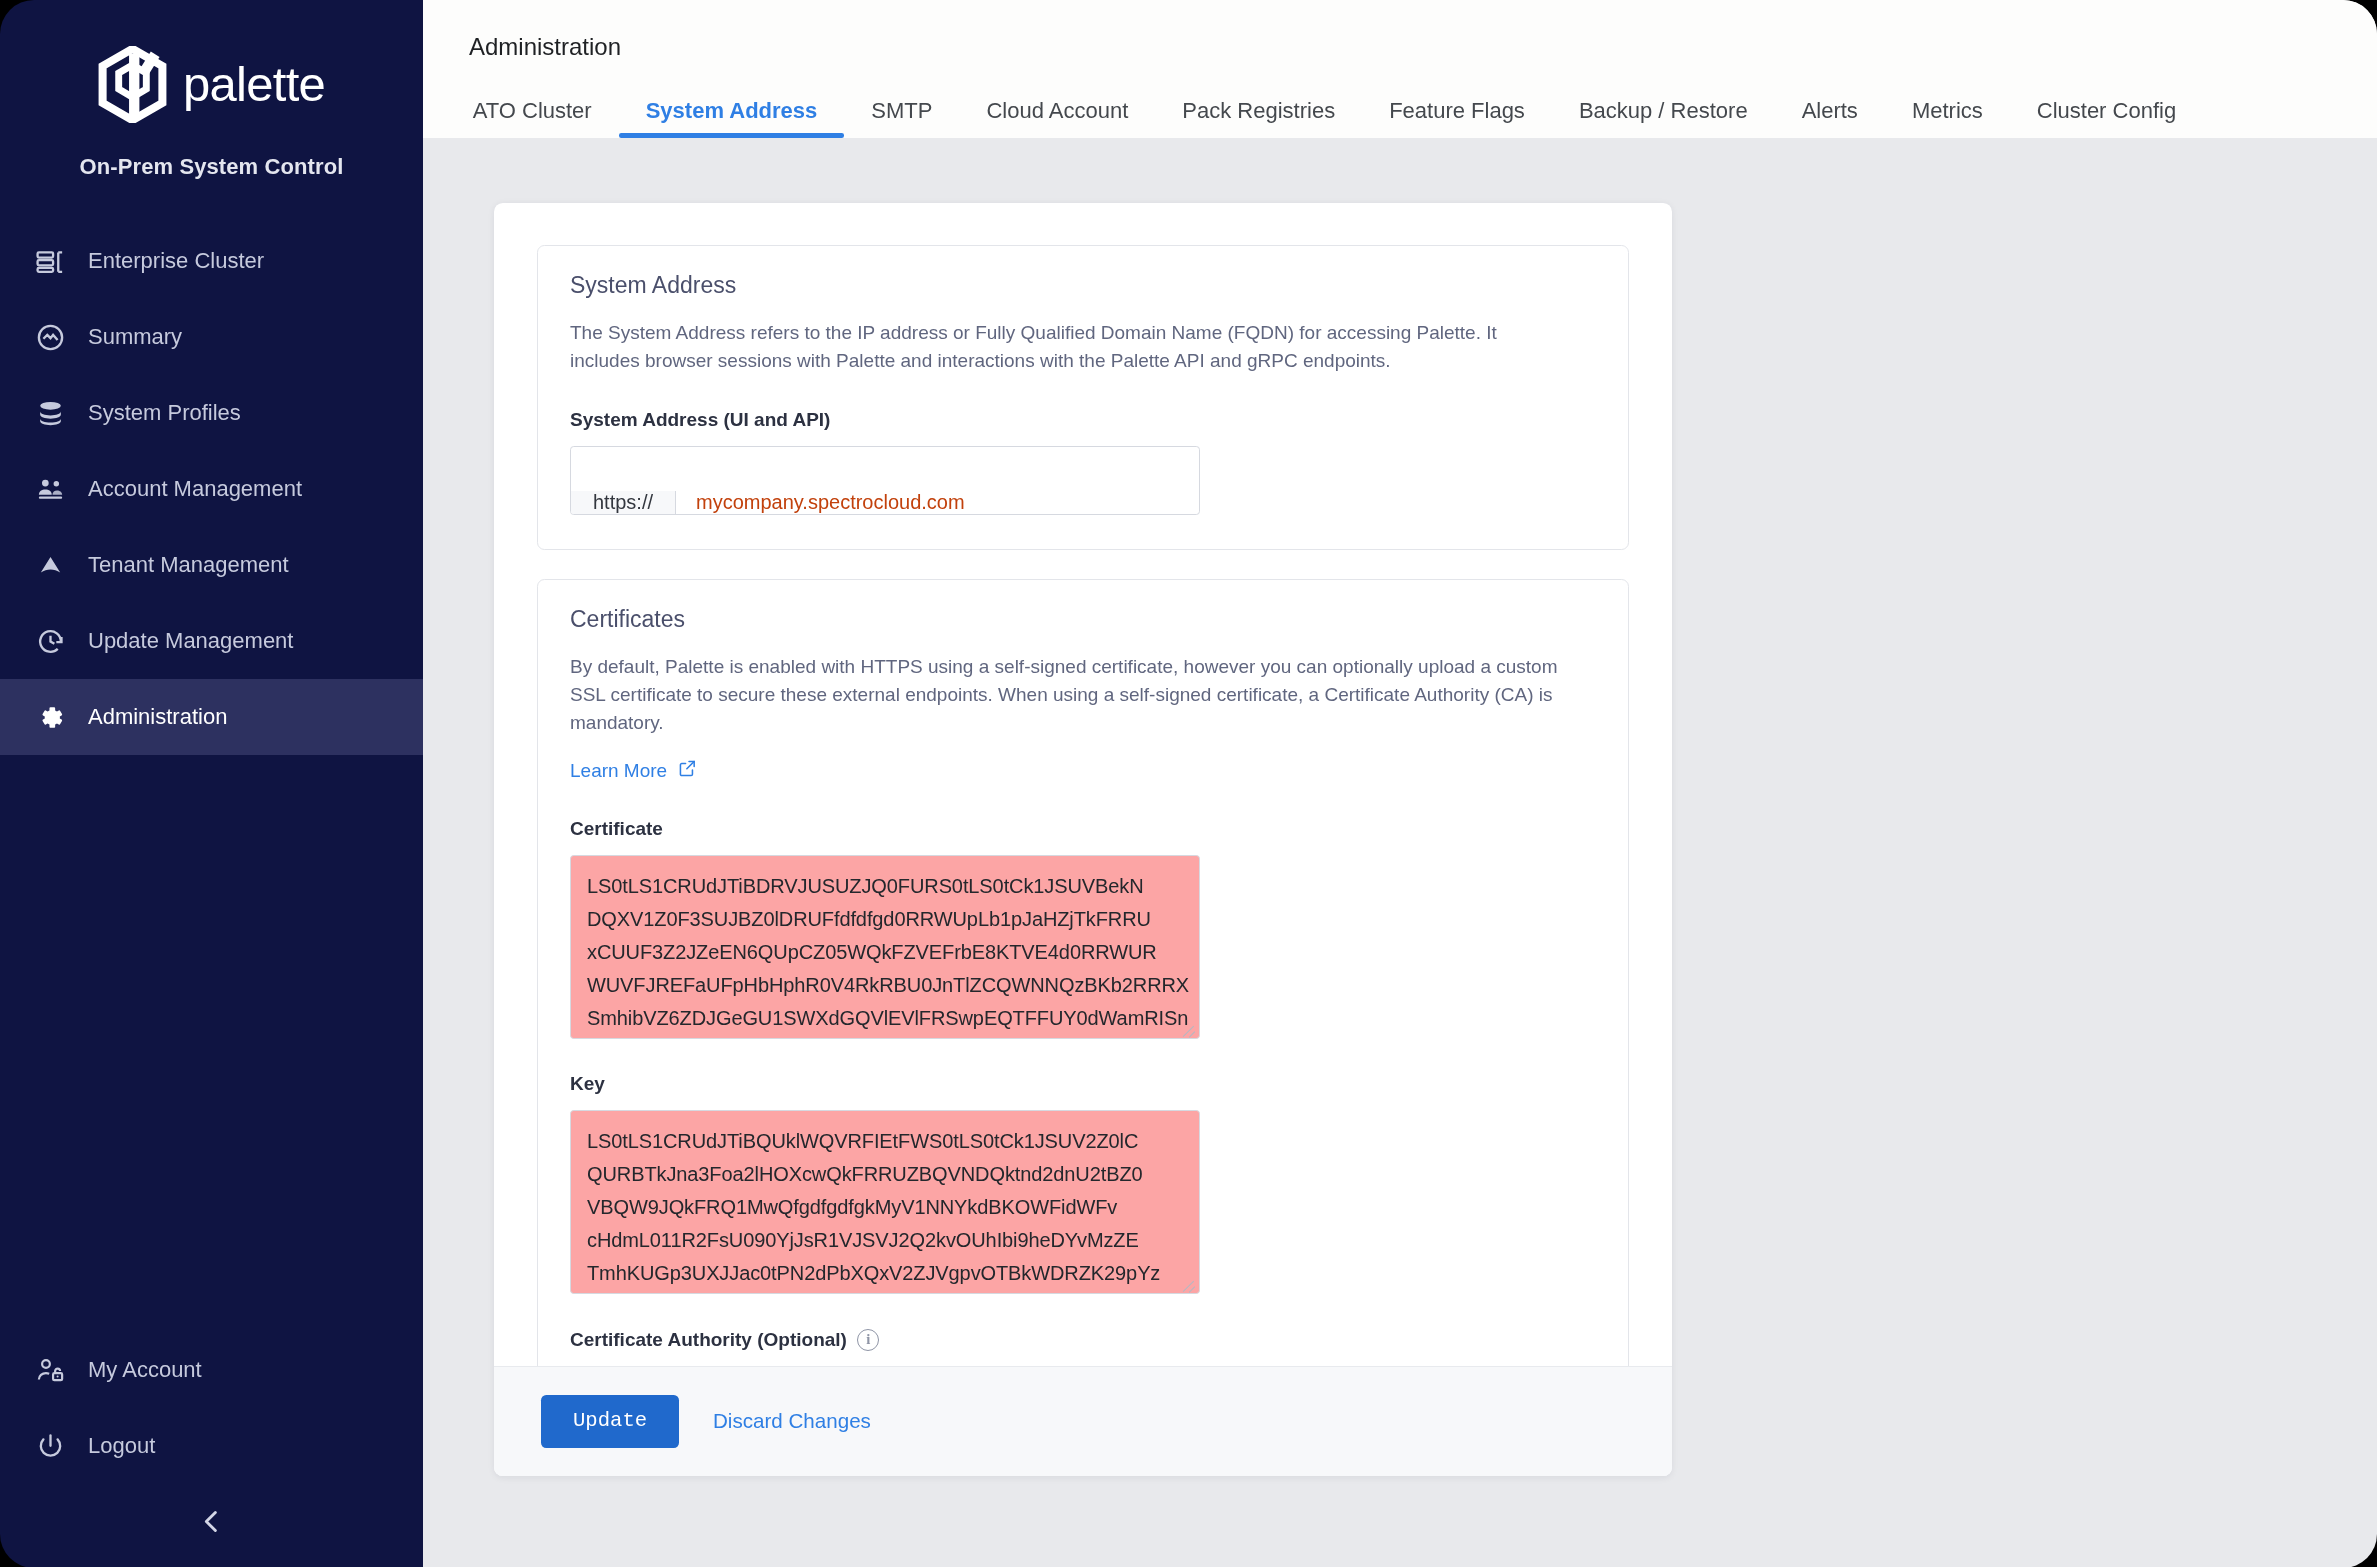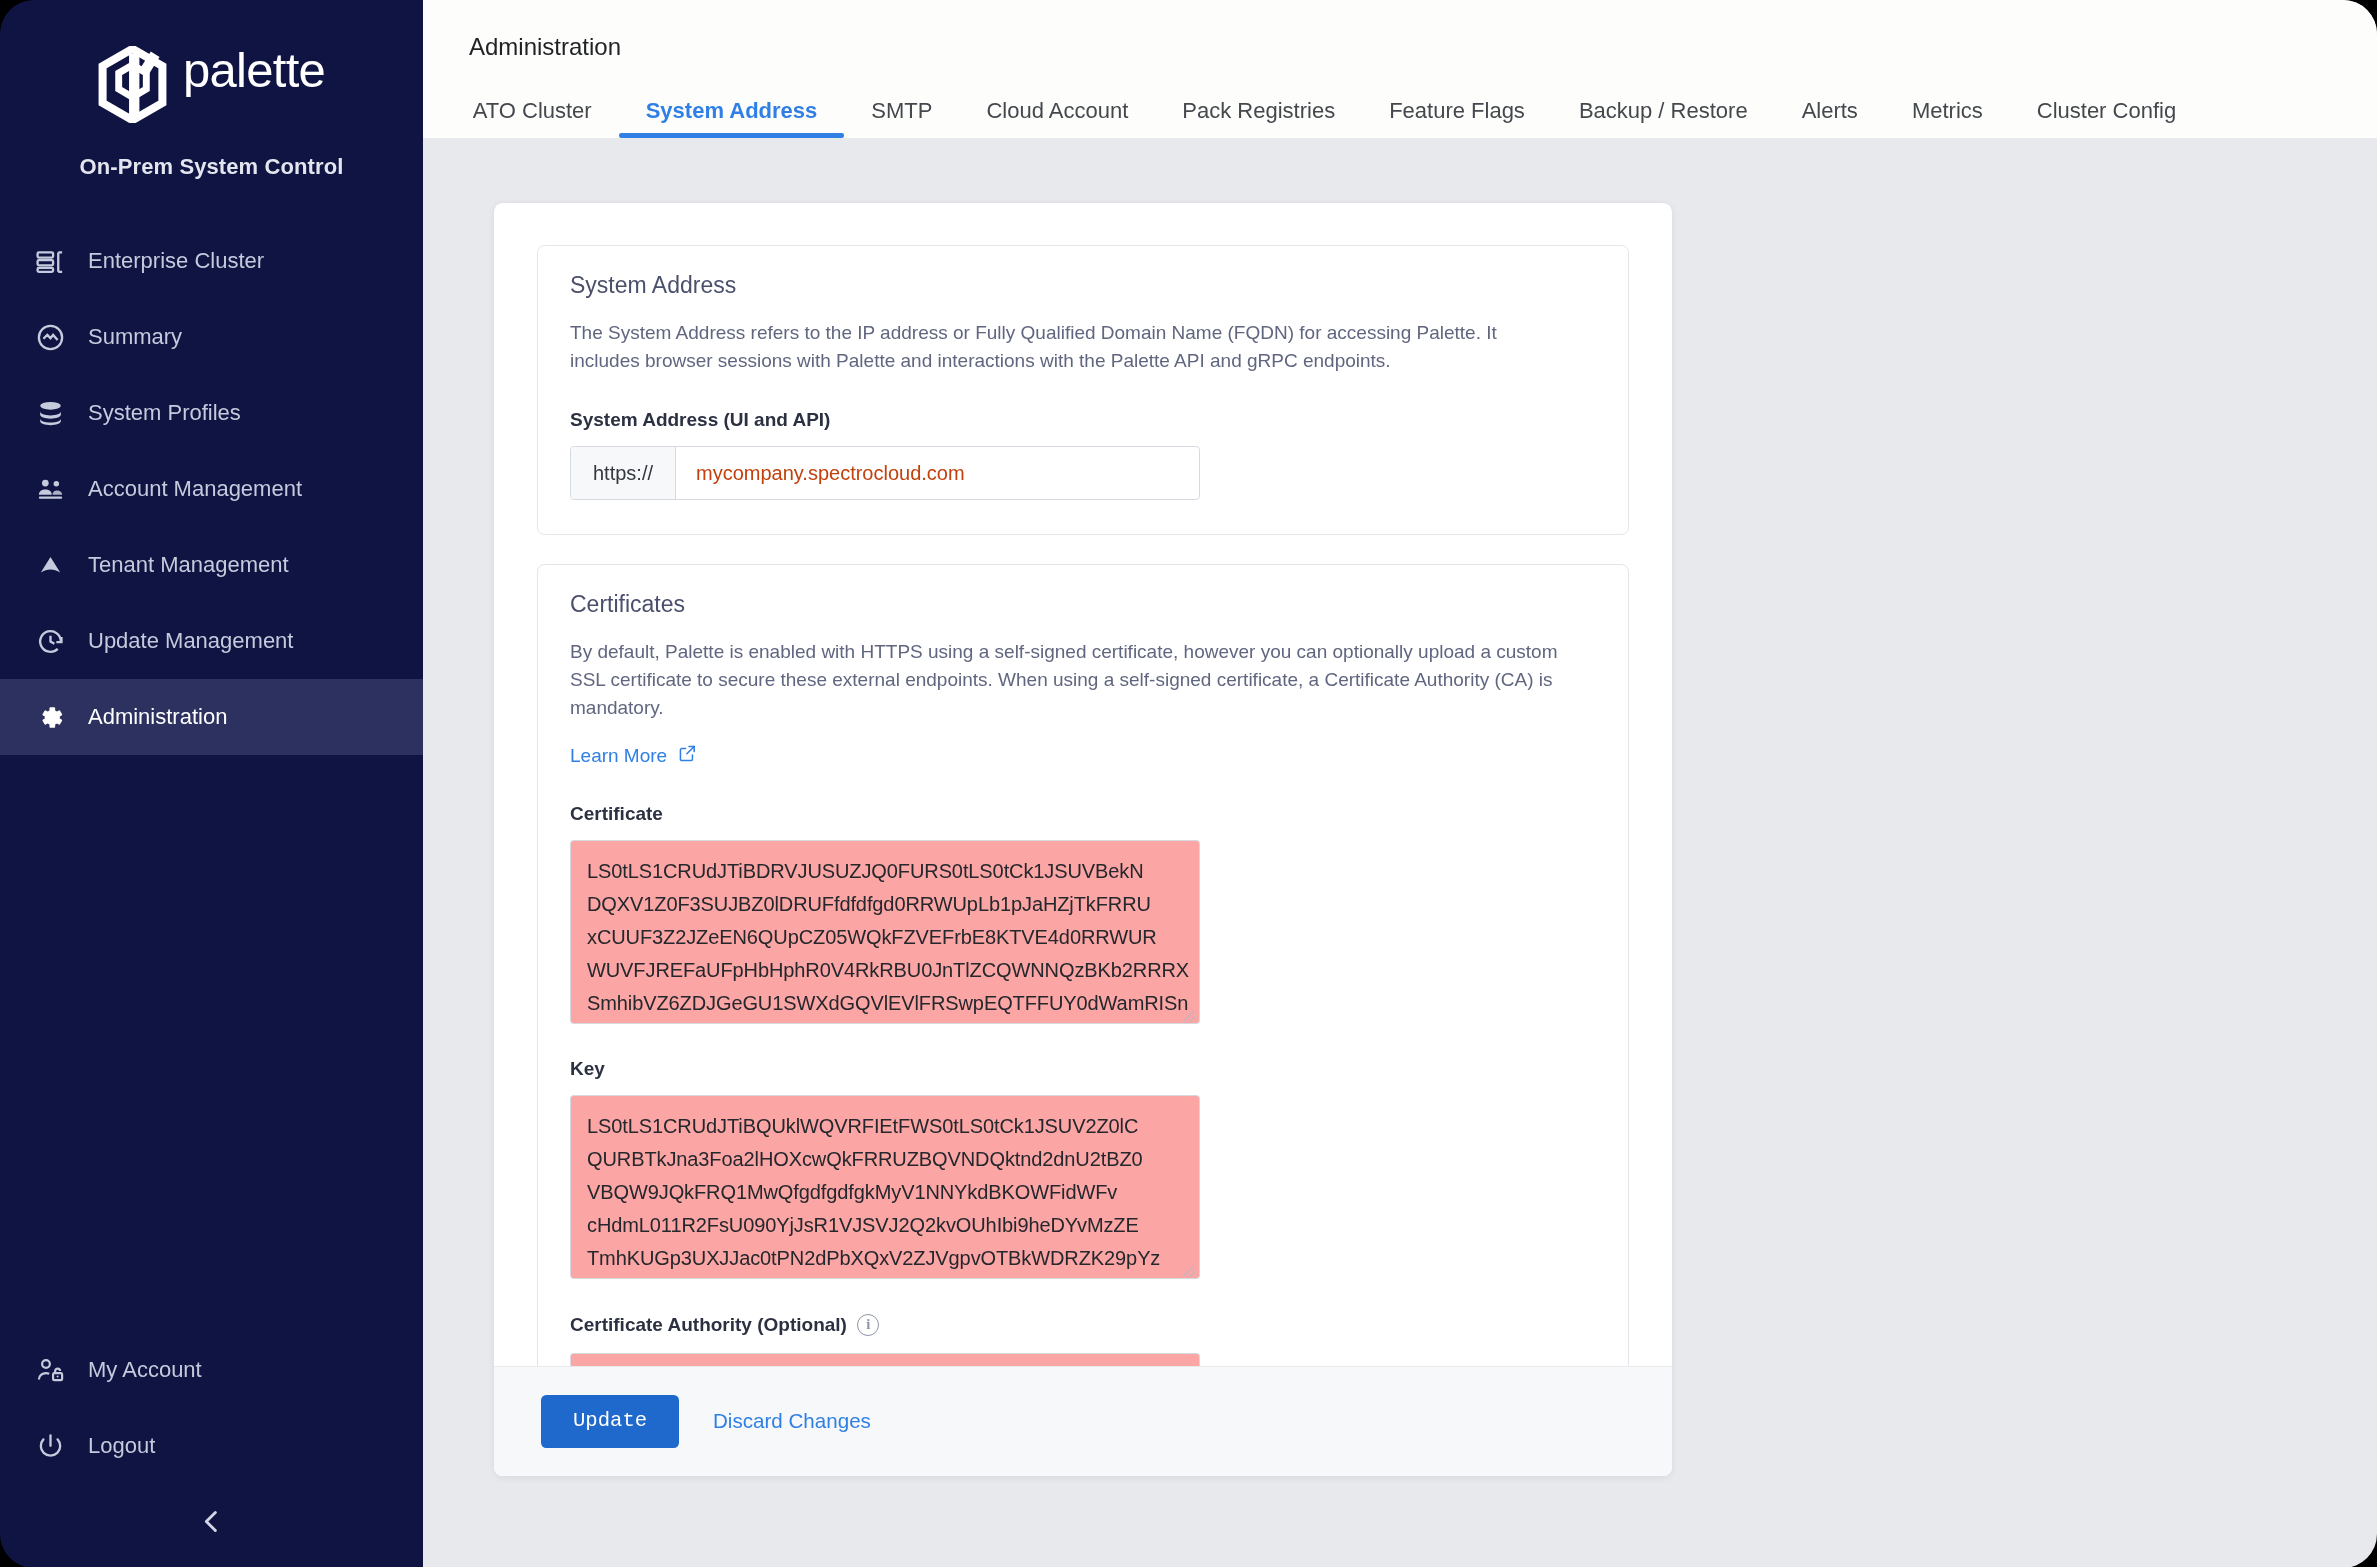--- a/index.html
+++ b/index.html
@@ -30,21 +30,21 @@
     overflow: hidden;
   }
   .brand {
     padding: 46px 0 0 0;
     display: flex;
     flex-direction: column;
     align-items: center;
   }
   .brand-logo-row {
     display: flex;
-    align-items: flex-start;
+    align-items: center;
     gap: 16px;
   }
   .brand-mark { width: 69px; height: 77px; display: block; }
   .brand-word {
     color: #ffffff;
     font-size: 49px;
     font-weight: 400;
     letter-spacing: -0.7px;
     line-height: 1;
   }
@@ -213,25 +213,26 @@
     align-items: center;
     justify-content: center;
     font-family: "Liberation Serif", serif;
     line-height: 1;
   }
 
   .input-group {
     margin-top: 17px;
     display: flex;
     width: 630px;
-    height: 54px;
+    height: 69px;
     border: 0.7px solid #d6d9e0;
     border-radius: 3.7px;
     overflow: hidden;
     background: #fff;
+    align-items: flex-end;
   }
   .input-prefix {
     flex: 0 0 105px;
     background: #f7f8fa;
     border-right: 0.7px solid #d6d9e0;
     display: flex; align-items: center; justify-content: center;
     font-size: 20px;
     color: #33373f;
   }
   .input-value {

